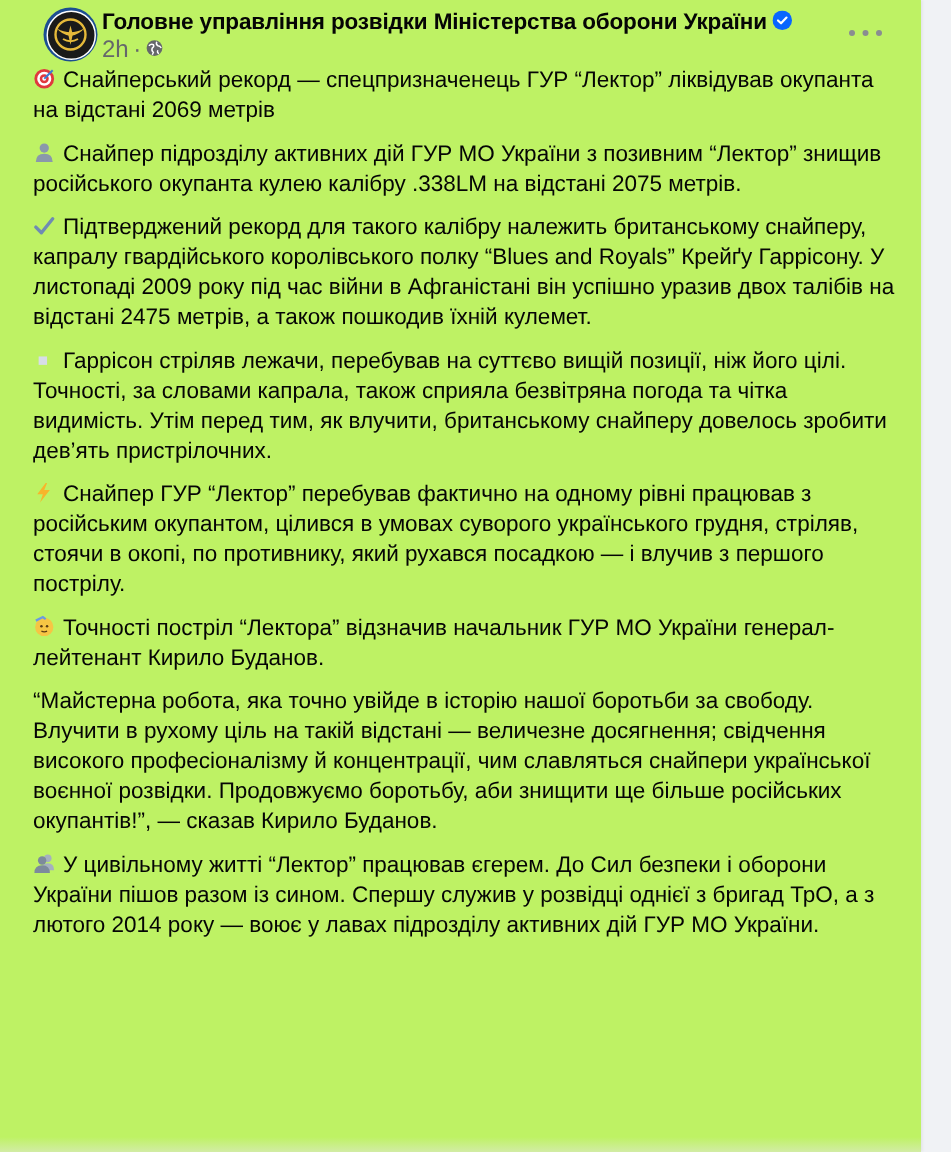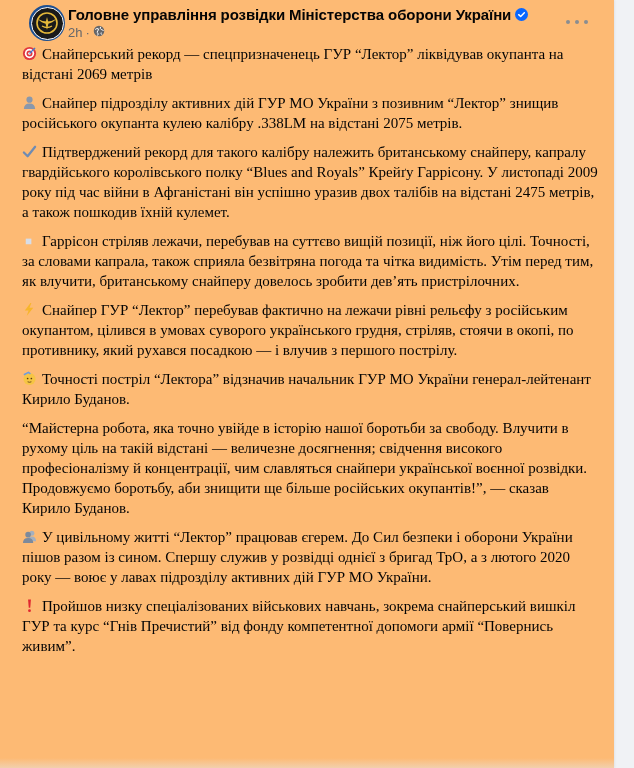--- a/index.html
+++ b/index.html
@@ -5,21 +5,21 @@
   html, body { margin: 0; padding: 0; }
   body {
     width: 634px; height: 768px; overflow: hidden;
     background: #f0f2f5;
     font-family: "Liberation Sans", "DejaVu Sans", sans-serif;
     color: #050505;
   }
   .card {
     position: absolute; left: 0; top: 0;
     width: 614px; height: 768px;
-    background: #fdba74;
+    background: #bef264;
     box-shadow: 1px 0 2px rgba(0,0,0,0.06);
   }
   .header {
     position: absolute; left: 22px; top: 5px; right: 14px; height: 34px;
   }
   .avatar {
     position: absolute; left: 7px; top: 0;
     width: 36px; height: 36px; border-radius: 50%;
     background: #1d4f91; box-sizing: border-box;
     display: flex; align-items: center; justify-content: center;
@@ -32,35 +32,35 @@
   .page-name {
     position: absolute; left: 46px; top: 1px;
     font-size: 15px; font-weight: bold; color: #050505;
     white-space: nowrap; letter-spacing: -0.1px;
   }
   .verified {
     display: inline-block; vertical-align: -1px; margin-left: 4px;
   }
   .meta {
     position: absolute; left: 46px; top: 20px;
-    font-size: 13px; color: #65676b;
+    font-size: 16px; color: #65676b;
     display: flex; align-items: center; gap: 3px;
   }
   .more-btn {
     position: absolute; right: 12px; top: 12px;
     width: 22px; height: 10px;
     display: flex; align-items: center; justify-content: space-between;
     cursor: pointer;
   }
   .more-btn span { width: 4px; height: 4px; border-radius: 50%; background: #8a8d91; display: block; }
   .body {
     position: absolute; left: 22px; top: 44px; width: 576px;
     font-size: 15px; line-height: 20px; color: #050505;
   }
-  .para { margin: 0 0 9px 0; font-family: Liberation Serif, serif; }
+  .para { margin: 0 0 9px 0; }
   .emoji {
     display: inline-block; width: 15px; height: 15px; vertical-align: -2px;
     margin-right: 5px; text-align: center; font-size: 13px; line-height: 15px;
   }
   .fade {
     position: absolute; left: 0; bottom: 0; width: 614px; height: 10px;
     background: linear-gradient(to bottom, rgba(255,255,255,0), rgba(230,230,230,0.5));
   }
 </style>
 </head>
@@ -118,40 +118,36 @@
     <p class="para"><span class="emoji"><svg width="15" height="15" viewBox="0 0 16 16">
             <path d="M2 9 L6 13 L14 3" fill="none" stroke="#6f8bb3" stroke-width="2.4" stroke-linecap="round" stroke-linejoin="round"></path>
           </svg></span><span>Підтверджений рекорд для такого калібру належить британському снайперу, капралу гвардійського королівського полку “Blues and Royals” Крейґу Гаррісону. У листопаді 2009 року під час війни в Афганістані він успішно уразив двох талібів на відстані 2475 метрів, а також пошкодив їхній кулемет.</span></p>
 
     <p class="para"><span class="emoji"><svg width="15" height="15" viewBox="0 0 16 16">
             <rect x="4" y="6" width="6" height="6" fill="#d7dde8"></rect>
           </svg></span><span>Гаррісон стріляв лежачи, перебував на суттєво вищій позиції, ніж його цілі. Точності, за словами капрала, також сприяла безвітряна погода та чітка видимість. Утім перед тим, як влучити, британському снайперу довелось зробити дев’ять пристрілочних.</span></p>
 
     <p class="para"><span class="emoji"><svg width="15" height="15" viewBox="0 0 16 16">
             <path d="M9 1 L3 9 L7 9 L5 15 L12 6 L8 6 L10 1Z" fill="#f7b52b"></path>
-          </svg></span><span>Снайпер ГУР “Лектор” перебував фактично на лежачи рівні рельєфу з російським окупантом, цілився в умовах суворого українського грудня, стріляв, стоячи в окопі, по противнику, який рухався посадкою — і влучив з першого пострілу.</span></p>
+          </svg></span><span>Снайпер ГУР “Лектор” перебував фактично на одному рівні працював з російським окупантом, цілився в умовах суворого українського грудня, стріляв, стоячи в окопі, по противнику, який рухався посадкою — і влучив з першого пострілу.</span></p>
 
 
     <p class="para"><span class="emoji"><svg width="15" height="15" viewBox="0 0 16 16">
             <circle cx="8" cy="8.5" r="6.5" fill="#f6c544"></circle>
             <circle cx="6" cy="8" r="0.9" fill="#5a3b12"></circle>
             <circle cx="10" cy="8" r="0.9" fill="#5a3b12"></circle>
             <path d="M6 11.5 Q8 12.5 10 11.5" stroke="#5a3b12" stroke-width="0.9" fill="none"></path>
             <path d="M2 4 L7 1.5 L9 3" stroke="#6b9be0" stroke-width="1.6" fill="none"></path>
           </svg></span><span>Точності постріл “Лектора” відзначив начальник ГУР МО України генерал-лейтенант Кирило Буданов.</span></p>
 
     <p class="para"><span>“Майстерна робота, яка точно увійде в історію нашої боротьби за свободу. Влучити в рухому ціль на такій відстані — величезне досягнення; свідчення високого професіоналізму й концентрації, чим славляться снайпери української воєнної розвідки. Продовжуємо боротьбу, аби знищити ще більше російських окупантів!”, — сказав Кирило Буданов.</span></p>
 
     <p class="para"><span class="emoji"><svg width="15" height="15" viewBox="0 0 16 16">
             <circle cx="10.5" cy="4.5" r="2.7" fill="#a5b0bf"></circle>
             <path d="M6 13 Q6 8 10.5 8 Q15 8 15 13Z" fill="#a5b0bf"></path>
             <circle cx="6.5" cy="6" r="3" fill="#7d8a9c"></circle>
             <path d="M1 15 Q1 9.5 6.5 9.5 Q12 9.5 12 15Z" fill="#7d8a9c"></path>
-          </svg></span><span>У цивільному житті “Лектор” працював єгерем. До Сил безпеки і оборони України пішов разом із сином. Спершу служив у розвідці однієї з бригад ТрО, а з лютого 2020 року — воює у лавах підрозділу активних дій ГУР МО України.</span></p>
+          </svg></span><span>У цивільному житті “Лектор” працював єгерем. До Сил безпеки і оборони України пішов разом із сином. Спершу служив у розвідці однієї з бригад ТрО, а з лютого 2014 року — воює у лавах підрозділу активних дій ГУР МО України.</span></p>
 
-    <p class="para"><span class="emoji"><svg width="15" height="15" viewBox="0 0 16 16">
-            <path d="M6.5 1.5 L9.5 1.5 L8.8 10.5 L7.2 10.5Z" fill="#e0262f"></path>
-            <circle cx="8" cy="13.5" r="1.5" fill="#e0262f"></circle>
-          </svg></span><span>Пройшов низку спеціалізованих військових навчань, зокрема снайперський вишкіл ГУР та курс “Гнів Пречистий” від фонду компетентної допомоги армії “Повернись живим”.</span></p>
 
   </div>
   <div class="fade"></div>
 </div>
 
 </body></html>

